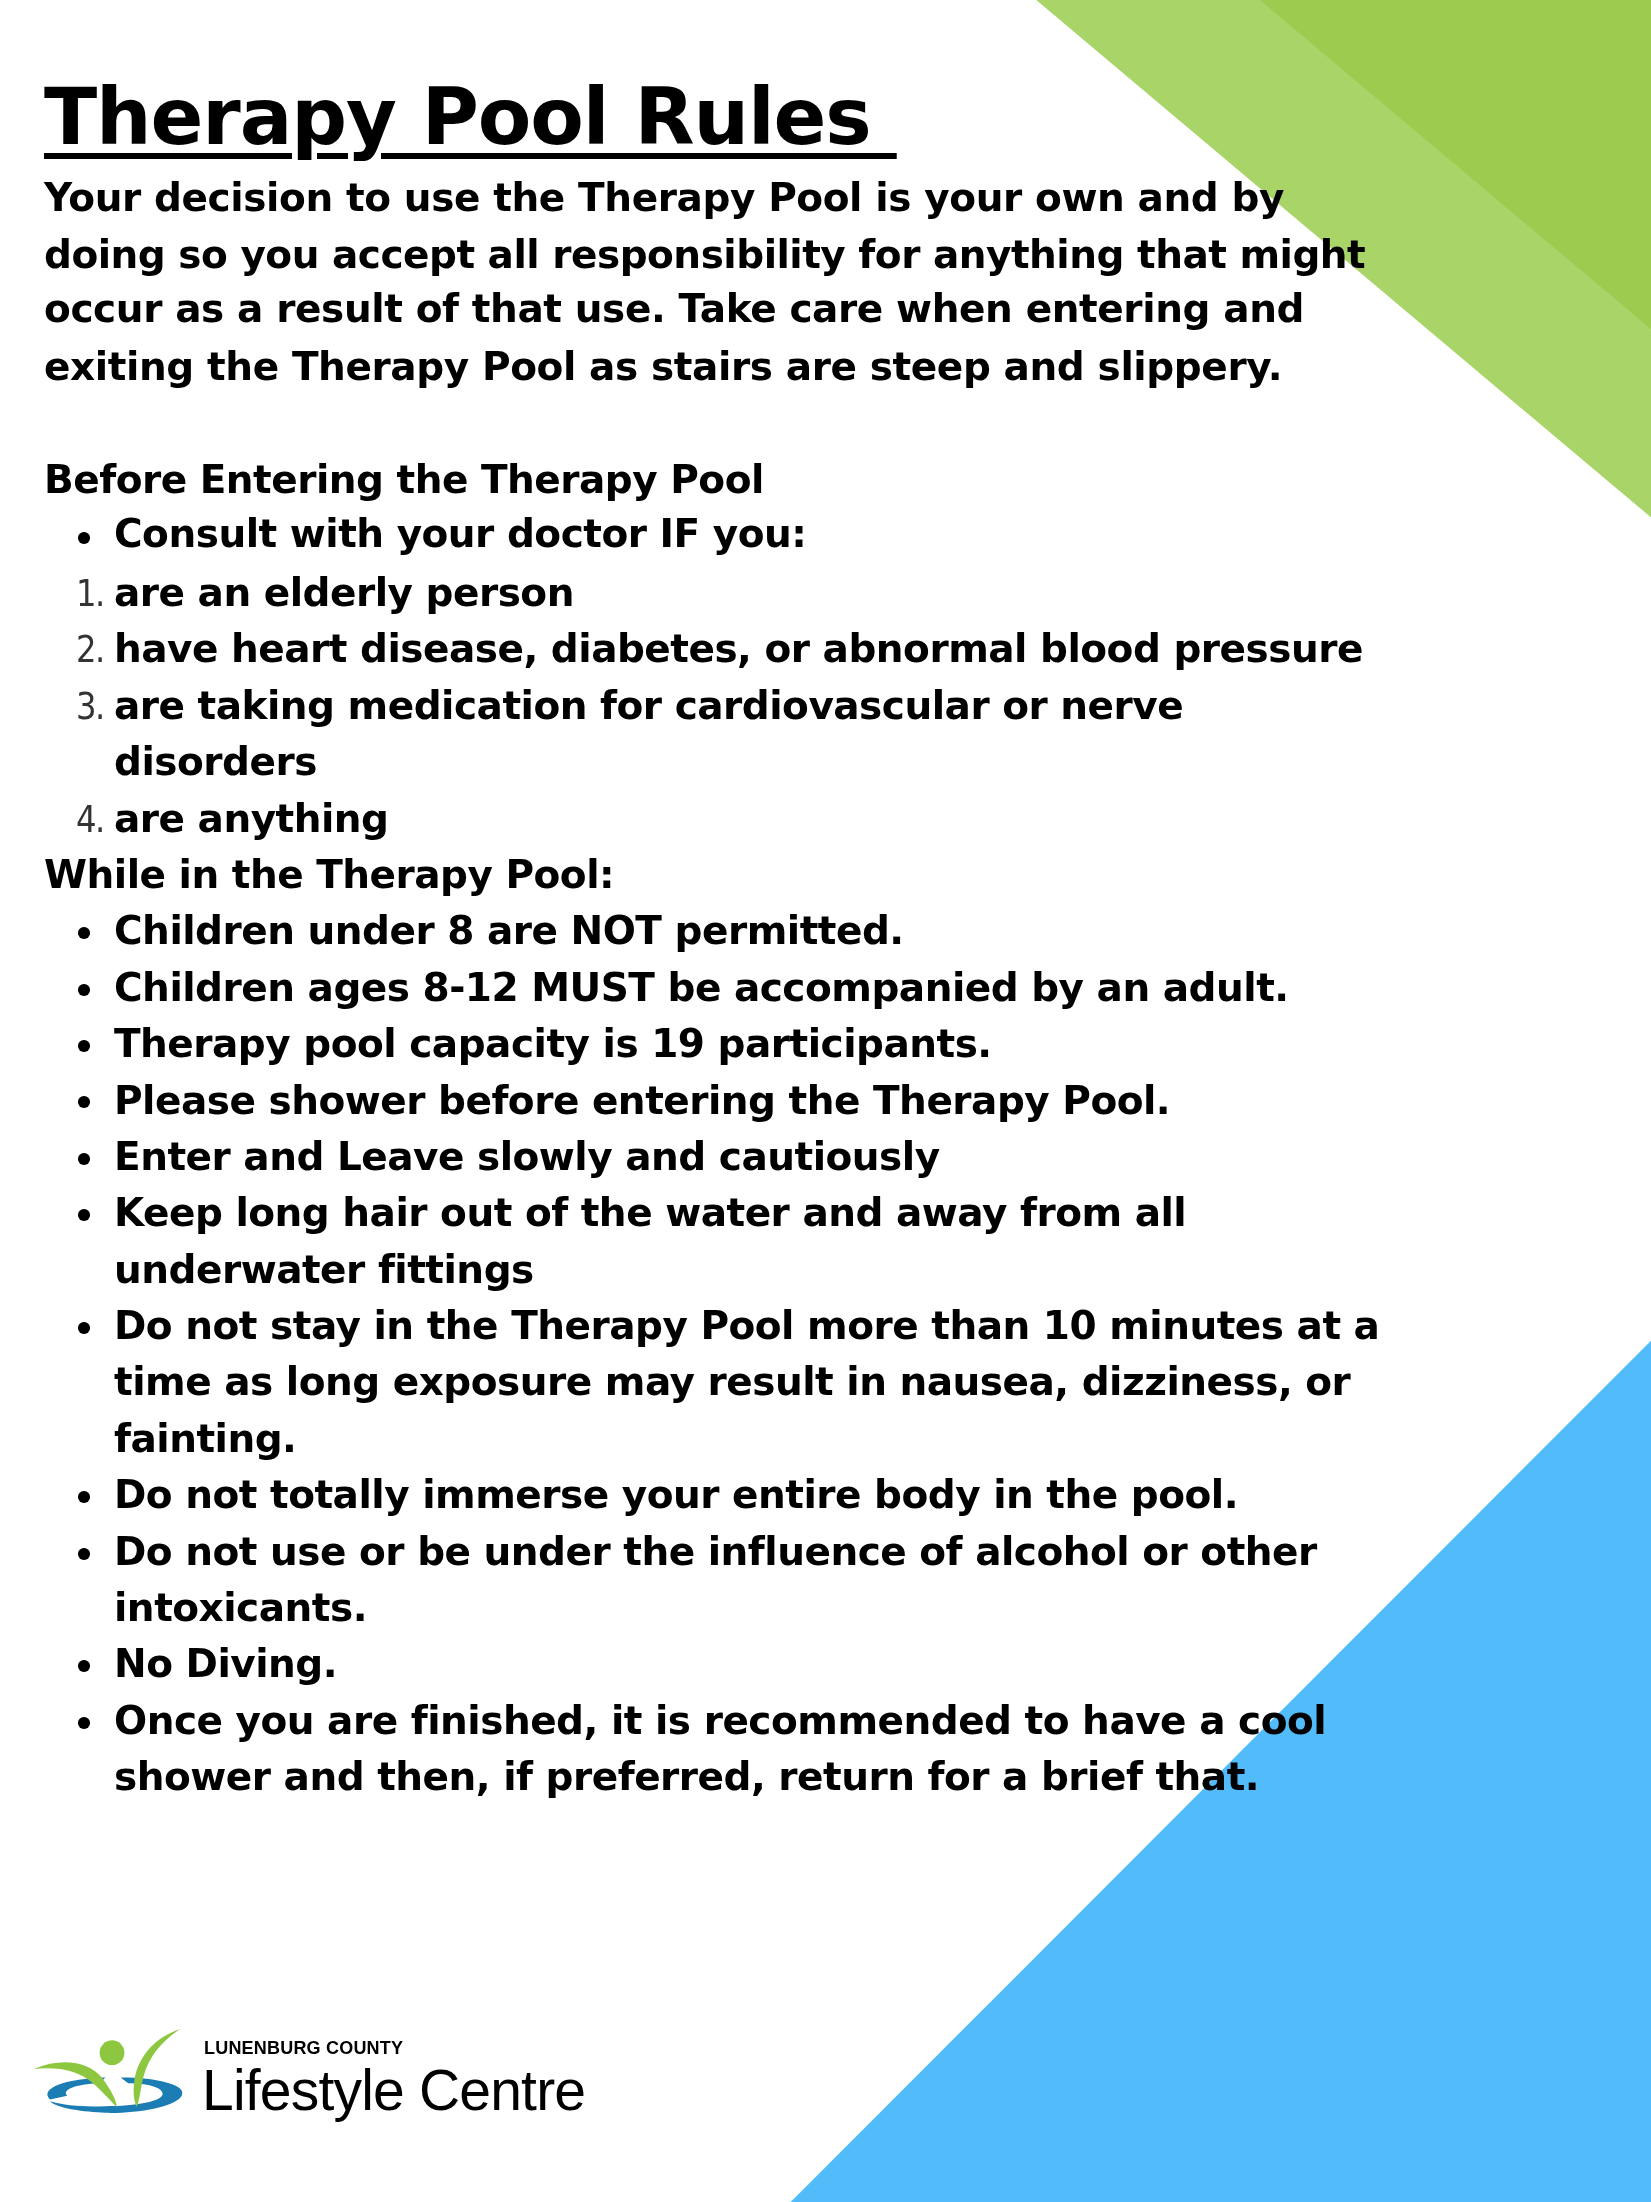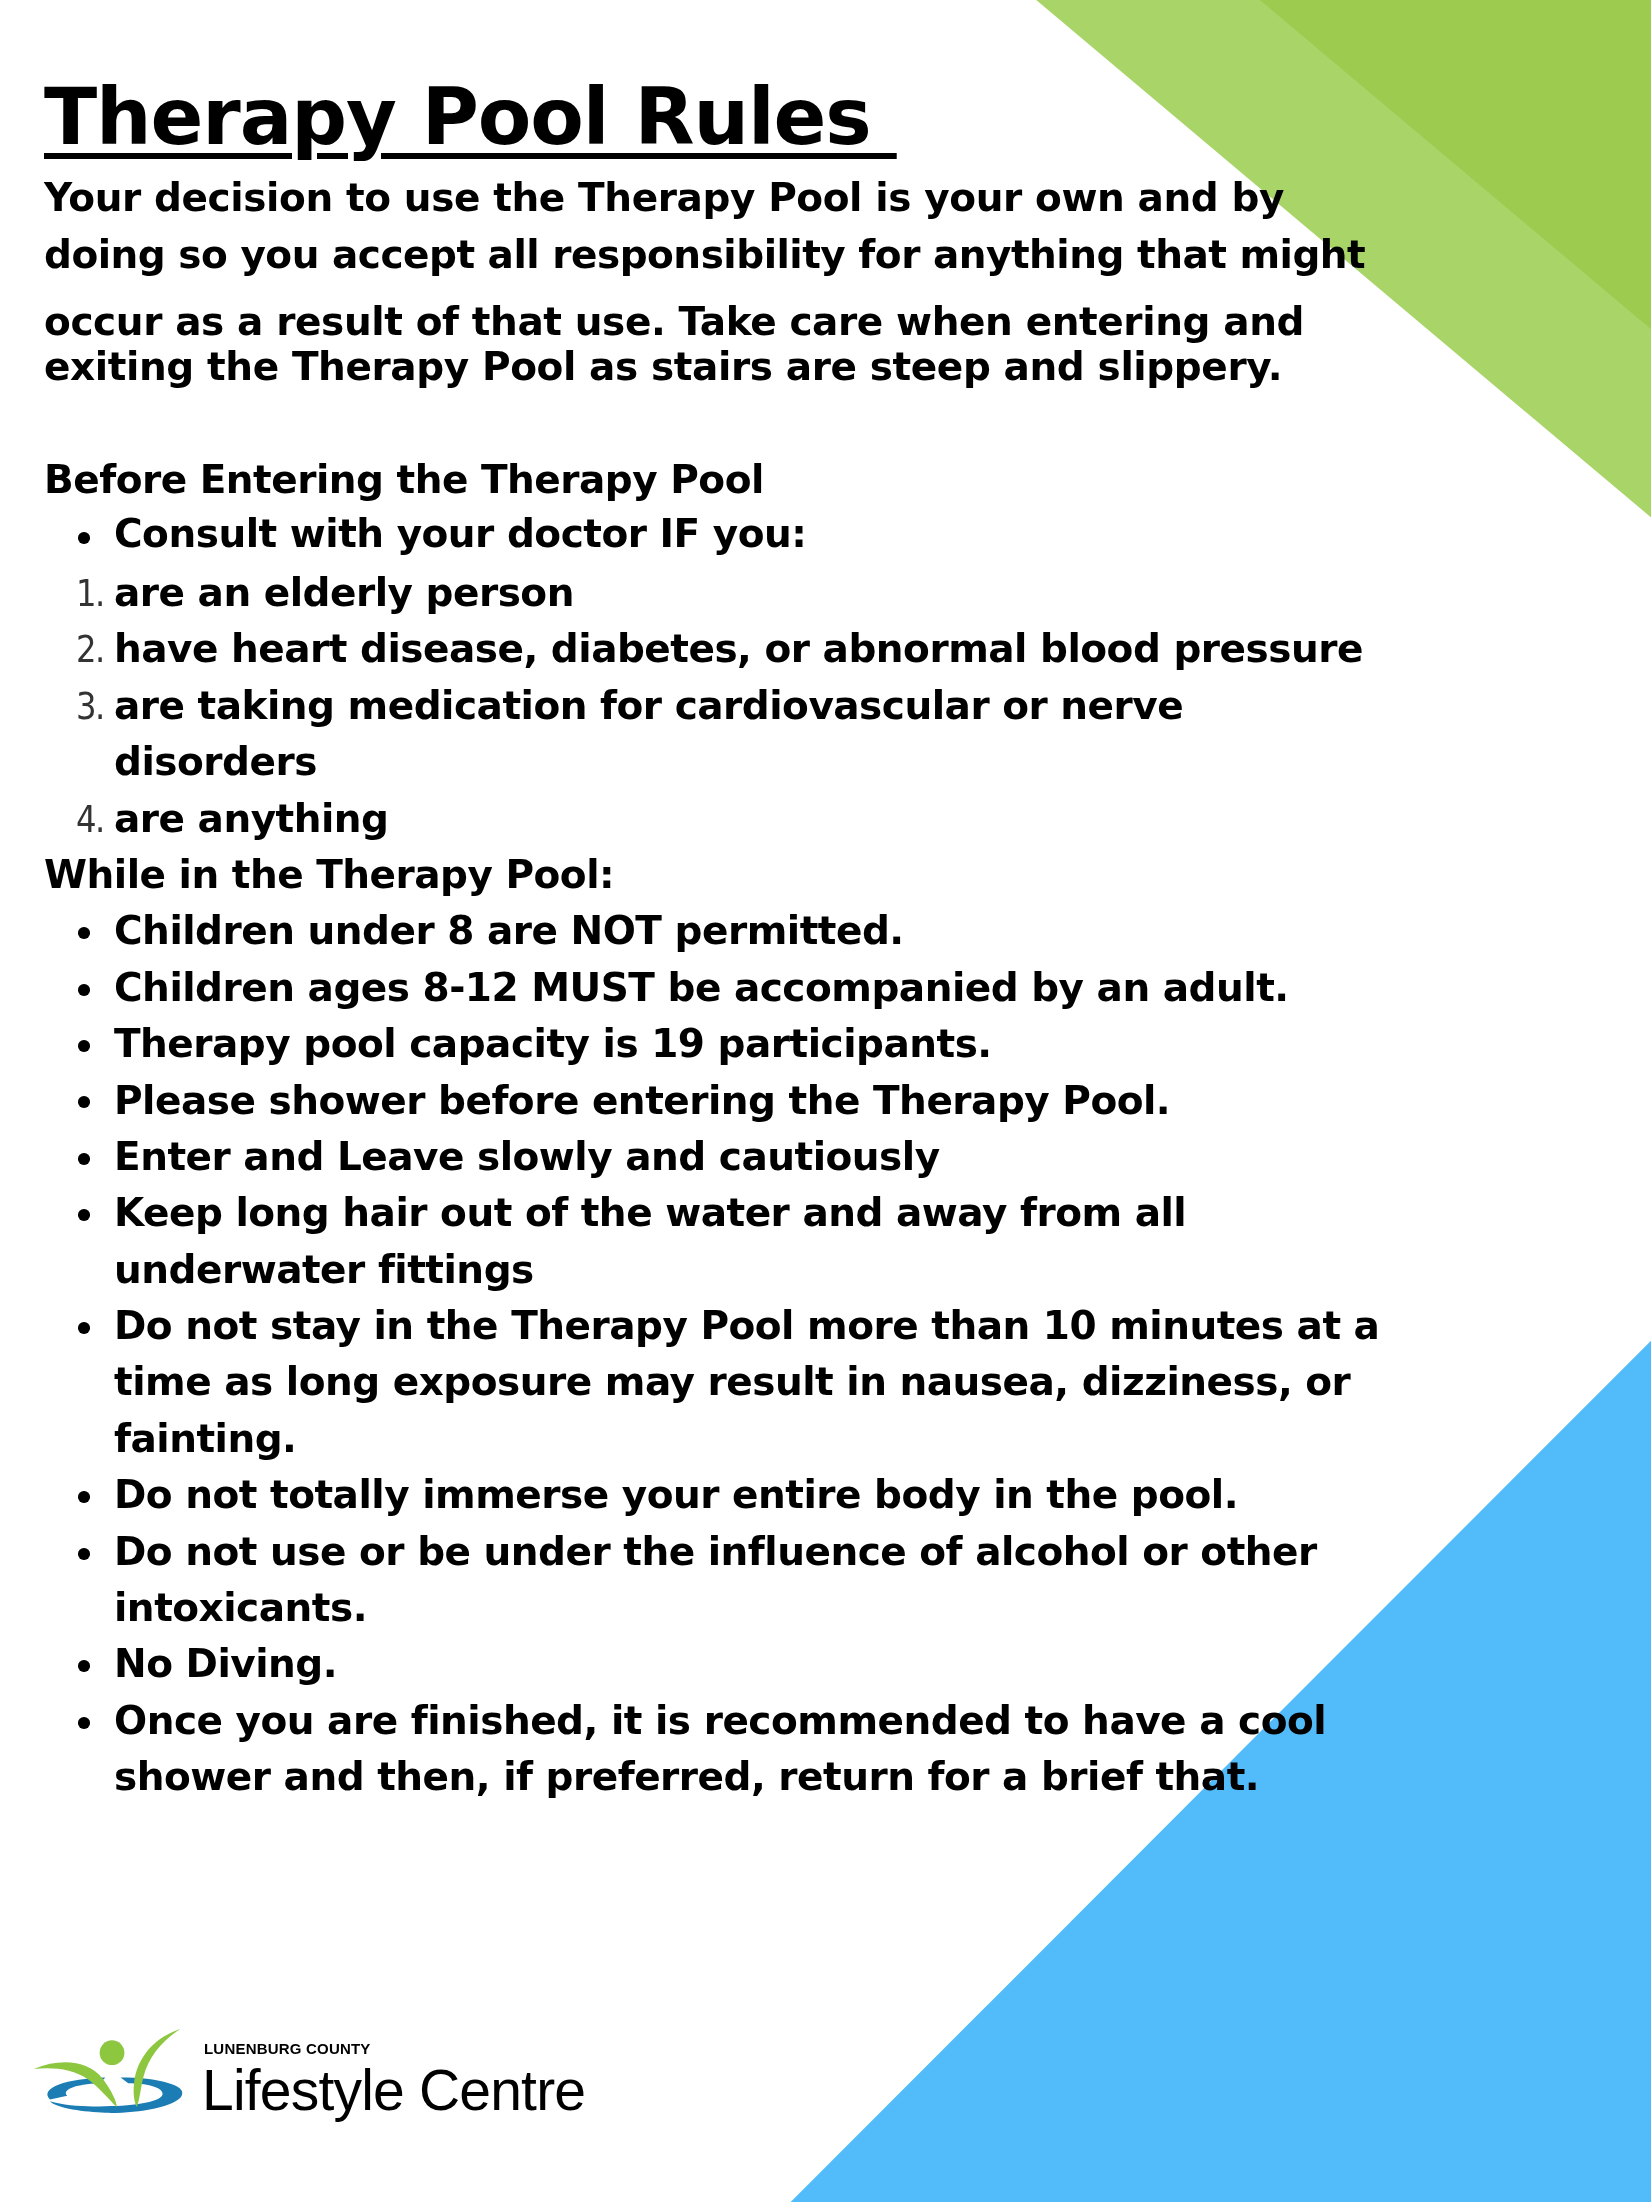--- a/index.html
+++ b/index.html
@@ -30,21 +30,21 @@
     font-size: 38px; line-height: 56px; color: #222; letter-spacing: -1.9px;
     transform: scaleX(0.85); transform-origin: left center;
   }
   .num-light { font-weight: normal; color: #333; }
   .bullet {
     position: absolute; left: 78px; width: 11.5px; height: 11.5px; border-radius: 50%; background: #000;
   }
   .logo-small {
     position: absolute; left: 204px; top: 2041px;
     font-family: "Liberation Sans", sans-serif; font-weight: bold;
-    font-size: 15px; letter-spacing: 0.2px; line-height: 15.3px; white-space: nowrap;
+    font-size: 18px; letter-spacing: 0.2px; line-height: 15.3px; white-space: nowrap;
   }
   .logo-big {
     position: absolute; left: 202px; top: 2060px;
     font-family: "Liberation Sans", sans-serif; font-weight: normal;
     font-size: 57px; line-height: 61px; letter-spacing: -0.8px; white-space: nowrap;
   }
 </style>
 </head>
 <body>
 
@@ -54,21 +54,21 @@
   <polygon points="827,2304 1728,1402 1728,2304" fill="#52BCFB"></polygon>
 </svg>
 
 <div class="content">
 
   <div class="title">Therapy Pool Rules </div>
 
   <div>
     <div class="line" style="top:170px; letter-spacing:-0.4px;">Your decision to use the Therapy Pool is your own and by</div>
     <div class="line" style="top:227px; letter-spacing:-0.5px;">doing so you accept all responsibility for anything that might</div>
-    <div class="line" style="top:294px; letter-spacing:-0.4px;">occur as a result of that use. Take care when entering and</div>
+    <div class="line" style="top:281px; letter-spacing:-0.4px;">occur as a result of that use. Take care when entering and</div>
     <div class="line" style="top:339px; letter-spacing:-0.4px;">exiting the Therapy Pool as stairs are steep and slippery.</div>
   </div>
 
   <div>
     <div class="line" style="top:452px;">Before Entering the Therapy Pool</div>
 
     <span class="bullet" style="top:532px;"></span>
     <div class="line ind" style="top:494px;margin-top:12px;">Consult with your doctor IF you:</div>
 
     <span class="num num-light" style="top:565px;">1.</span>

